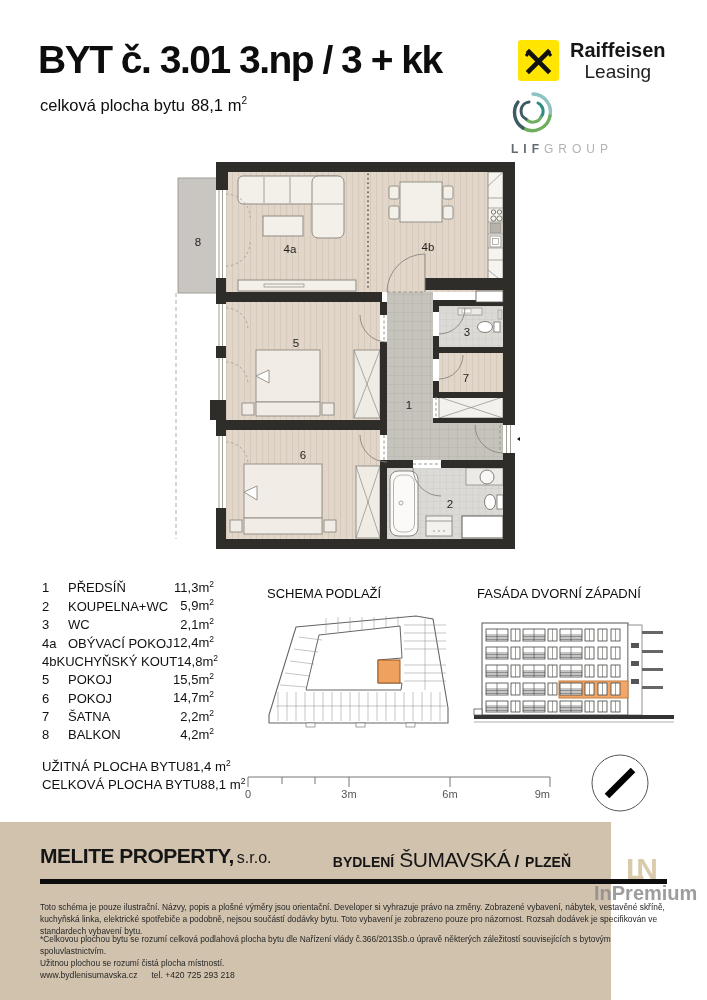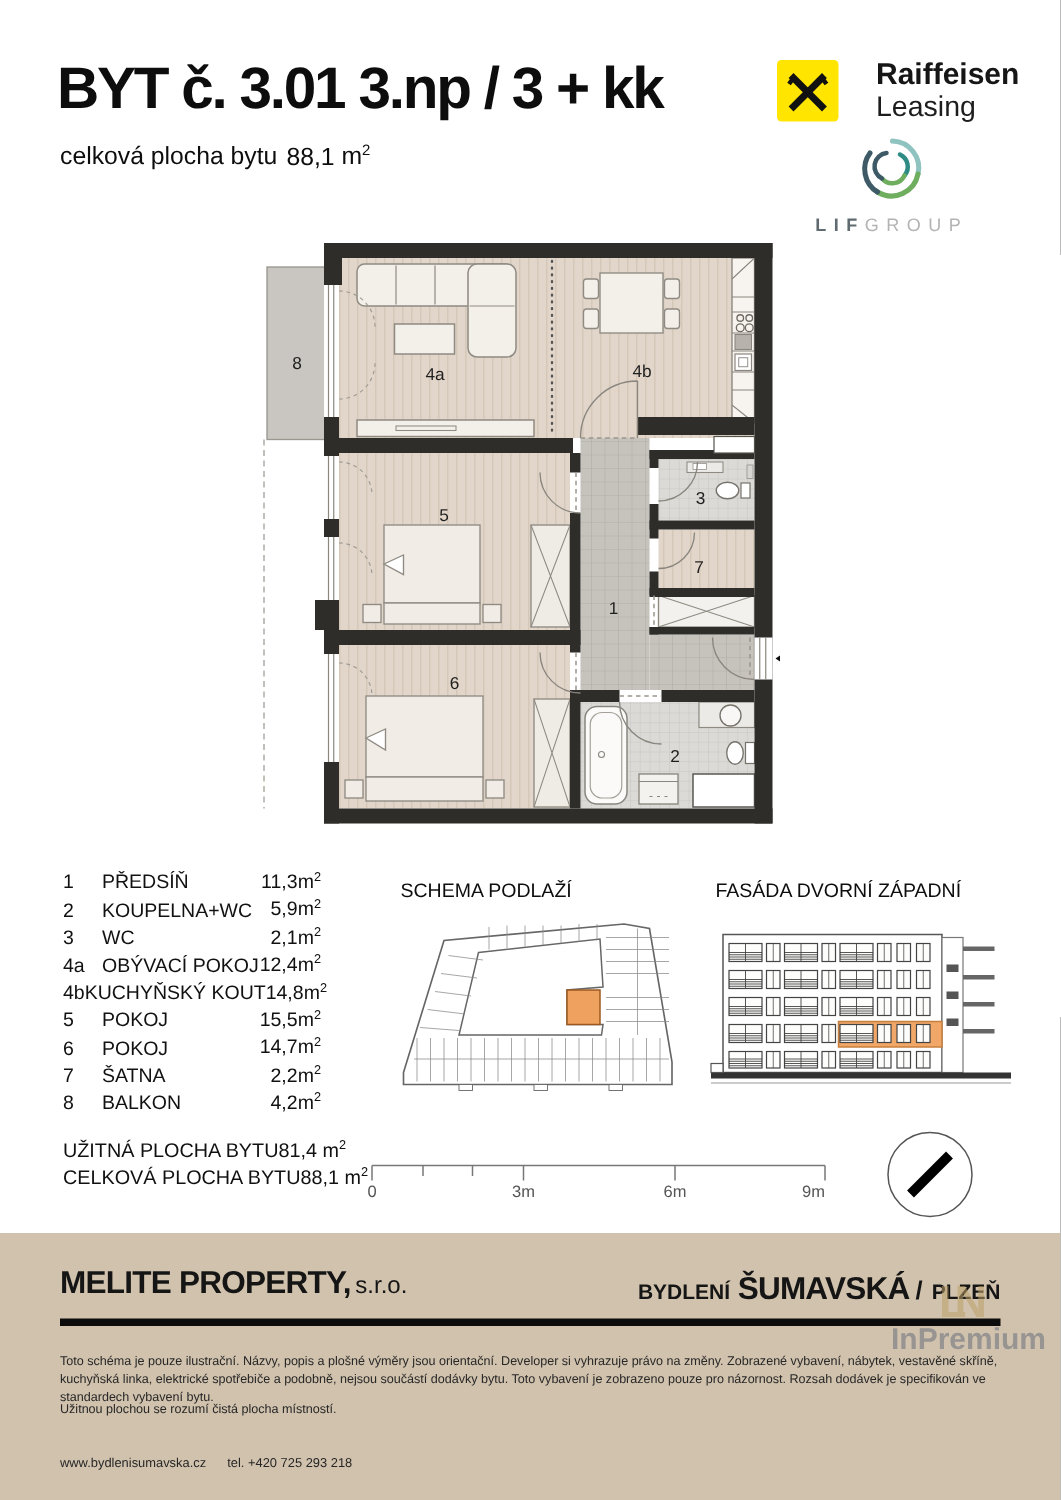--- a/index.html
+++ b/index.html
@@ -4,49 +4,49 @@
 <style>
   html,body{margin:0;padding:0;background:#888;}
   .page{position:relative;width:707px;height:1000px;background:#fff;overflow:hidden;
         font-family:"Liberation Sans", sans-serif;color:#111;margin:0 auto;}
   .abs{position:absolute;}
   
   .title{left:38px;top:40px;font-size:39px;font-weight:bold;letter-spacing:-1.5px;line-height:1;color:#0d0d0d;}
   .sub{left:40px;font-size:16.5px;color:#0d0d0d;}
   .sub sup{font-size:10px;}
   .sub .val{margin-left:6px;}
-  .rl{left:518px;top:40px;display:flex;gap:25px;align-items:flex-start;}
+  .rl{left:518px;top:40px;display:flex;gap:11px;align-items:flex-start;text-align:center;}
   .rl-box{width:41px;height:41px;background:#ffe500;border-radius:3px;display:flex;align-items:center;justify-content:center;}
   .rl-text div:first-child{font-size:20px;font-weight:bold;line-height:1.05;color:#161616;}
   .rl-text div:last-child{font-size:19px;font-weight:400;color:#1d1d1d;}
-  .lif{left:532px;top:90px;width:125px;text-align:center;}
+  .lif{left:511px;top:90px;width:125px;text-align:left;}
   .lif-name{margin-top:4px;font-size:12px;letter-spacing:5px;white-space:nowrap;}
   .lif-name .b{font-weight:bold;color:#5f6b70;}
   .lif-name .g{color:#b3b3b3;}
   
   .legend{left:42px;top:579px;width:172px;font-size:13px;}
   .lrow{display:flex;align-items:baseline;height:18.4px;}
   .lnum{width:26px;}
   .lname{flex:1;white-space:nowrap;}
   .larea{text-align:right;white-space:nowrap;}
   .larea sup{font-size:8.5px;}
   .summary{left:42px;top:758px;width:178px;font-size:13.2px;}
   .srow{display:flex;height:17.5px;align-items:baseline;}
   .slabel{flex:1;white-space:nowrap;}
   .sval{white-space:nowrap;}
   .sval sup{font-size:8.5px;}
   .secTitle{font-size:13px;color:#0d0d0d;white-space:nowrap;text-align:center;}
   
-  .footer{left:0;top:822px;width:707px;height:178px;background:#d1c2ad;}
+  .footer{left:0;top:822px;width:611px;height:178px;background:#d1c2ad;}
   .company{position:absolute;left:40px;top:22px;display:flex;align-items:baseline;}
   .company .b{font-size:21px;font-weight:bold;letter-spacing:-0.5px;color:#151515;}
   .company .s{font-size:16px;margin-left:3px;color:#151515;}
   .project{position:absolute;right:40px;top:26px;display:flex;align-items:baseline;color:#151515;}
   .project .p1{font-size:14px;font-weight:bold;}
-  .project .p2{font-size:21px;font-weight:bold;margin:0 4px 0 5px;letter-spacing:-0.5px;}
+  .project .p2{font-size:21px;font-weight:normal;margin:0 4px 0 5px;letter-spacing:-0.5px;}
   .project .p3{font-size:17px;font-weight:bold;margin-right:6px;}
   .project .p4{font-size:14px;font-weight:bold;}
   .rule{position:absolute;left:40px;top:57px;width:627px;height:5px;background:#0c0c0c;}
   .wm-ln{position:absolute;left:626px;top:30px;font-size:30px;font-weight:bold;color:#bda069;opacity:.55;letter-spacing:-8px;}
   .wm-ip{position:absolute;left:594px;top:60px;font-size:20px;font-weight:bold;color:#8d8d8d;opacity:.85;}
   .fine{position:absolute;left:40px;width:628px;font-size:8.4px;line-height:1.42;color:#272727;}
   .d1{top:80px;}
   .d2{top:112px;}
   .contact{position:absolute;left:40px;top:148px;font-size:8.6px;color:#272727;}
   .contact span{margin-right:14px;}
@@ -570,20 +570,21 @@
       <span class="p1">BYDLENÍ</span>
       <span class="p2">ŠUMAVSKÁ</span>
       <span class="p3">/</span>
       <span class="p4">PLZEŇ</span>
     </div>
     <div class="rule"></div>
     <div class="wm-ln">LN</div>
     <div class="wm-ip">InPremium</div>
     <div class="fine d1">Toto schéma je pouze ilustrační. Názvy, popis a plošné výměry jsou orientační. Developer si vyhrazuje právo na změny. Zobrazené vybavení, nábytek, vestavěné skříně, kuchyňská linka, elektrické spotřebiče a podobně, nejsou součástí dodávky bytu. Toto vybavení je zobrazeno pouze pro názornost. Rozsah dodávek je specifikován ve standardech vybavení bytu.</div>
     <div class="fine d2">
+      <div>*Celkovou plochou bytu se rozumí celková podlahová plocha bytu dle Nařízení vlády č.366/2013Sb.o úpravě některých záležitostí souvisejících s bytovým spoluvlastnictvím.</div>
       <div>Užitnou plochou se rozumí čistá plocha místností.</div>
     </div>
     <div class="contact">
       <span>www.bydlenisumavska.cz</span><span>tel. +420 725 293 218</span>
     </div>
   </div>
 
 </div>
 
 </body></html>

